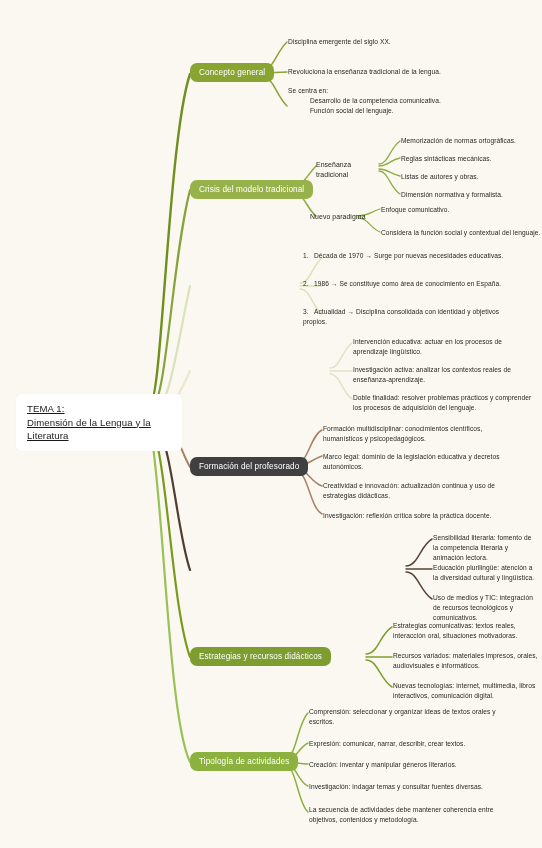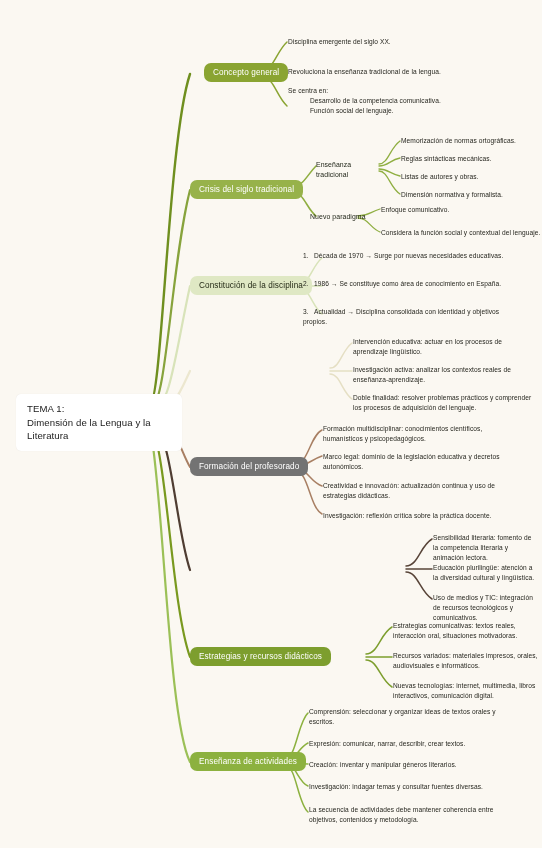--- a/index.html
+++ b/index.html
@@ -106,42 +106,42 @@
       <path d="M366,660 C378,660 380,680 392,687" stroke="#7d9e2e" stroke-width="1.5"></path>
 
       <path d="M286,758 C296,758 298,722 308,713" stroke="#8cb13f" stroke-width="1.5"></path>
       <path d="M286,760 C296,760 298,748 308,743" stroke="#8cb13f" stroke-width="1.5"></path>
       <path d="M286,762 C296,762 298,764 308,764" stroke="#8cb13f" stroke-width="1.5"></path>
       <path d="M286,764 C296,764 298,782 308,786" stroke="#8cb13f" stroke-width="1.5"></path>
       <path d="M286,766 C296,766 298,804 308,812" stroke="#8cb13f" stroke-width="1.5"></path>
     </g>
   </svg>
 
-  <div class="node root" style="left:16px;top:394px;width:166px;">
+  <div class="node root" style="left:16px;top:394px;width:166px;text-decoration:underline;">
     <span>TEMA 1:</span><br>
     <span>Dimensión de la Lengua y la Literatura</span>
   </div>
 
-  <div class="node dark" style="left:190px;top:63px;background:#8aa432;margin-left:14px;">
+  <div class="node dark" style="left:190px;top:63px;background:#8aa432;">
     <span>Concepto general</span>
   </div>
   <div class="leaf" style="left:288px;top:37px;width:240px;">
     <span>Disciplina emergente del siglo XX.</span>
   </div>
   <div class="leaf" style="left:288px;top:67px;width:246px;">
     <span>Revoluciona la enseñanza tradicional de la lengua.</span>
   </div>
   <div class="leaf" style="left:288px;top:86px;width:246px;">
     <span>Se centra en:</span>
     <span class="hang leaf indent" style="position:static;">Desarrollo de la competencia comunicativa.</span>
     <span class="hang leaf indent" style="position:static;">Función social del lenguaje.</span>
   </div>
 
   <div class="node dark" style="left:190px;top:180px;background:#97b24a;">
-    <span>Crisis del siglo tradicional</span>
+    <span>Crisis del modelo tradicional</span>
   </div>
   <div class="leaf mid" style="left:316px;top:160px;width:66px;">
     <span>Enseñanza tradicional</span>
   </div>
   <div class="leaf" style="left:401px;top:136px;width:140px;">
     <span>Memorización de normas ortográficas.</span>
   </div>
   <div class="leaf" style="left:401px;top:154px;width:140px;">
     <span>Reglas sintácticas mecánicas.</span>
   </div>
@@ -154,44 +154,41 @@
   <div class="leaf mid" style="left:310px;top:212px;width:60px;">
     <span>Nuevo paradigma</span>
   </div>
   <div class="leaf" style="left:381px;top:205px;width:160px;">
     <span>Enfoque comunicativo.</span>
   </div>
   <div class="leaf" style="left:381px;top:228px;width:160px;">
     <span>Considera la función social y contextual del lenguaje.</span>
   </div>
 
-  <div class="node light" style="left:190px;top:276px;background:#dfe8c4;">
-    <span>Constitución de la disciplina</span>
-  </div>
   <div class="leaf" style="left:303px;top:251px;width:215px;">
     <span class="num">1.</span><span>Década de 1970 → Surge por nuevas necesidades educativas.</span>
   </div>
   <div class="leaf" style="left:303px;top:279px;width:215px;">
     <span class="num">2.</span><span>1986 → Se constituye como área de conocimiento en España.</span>
   </div>
   <div class="leaf" style="left:303px;top:307px;width:215px;">
     <span class="num">3.</span><span>Actualidad → Disciplina consolidada con identidad y objetivos propios.</span>
   </div>
 
   <div class="leaf" style="left:353px;top:337px;width:180px;">
     <span>Intervención educativa: actuar en los procesos de aprendizaje lingüístico.</span>
   </div>
   <div class="leaf" style="left:353px;top:365px;width:180px;">
     <span>Investigación activa: analizar los contextos reales de enseñanza-aprendizaje.</span>
   </div>
   <div class="leaf" style="left:353px;top:393px;width:180px;">
     <span>Doble finalidad: resolver problemas prácticos y comprender los procesos de adquisición del lenguaje.</span>
   </div>
 
-  <div class="node dark" style="left:190px;top:457px;background:#737373;">
+  <div class="node dark" style="left:190px;top:457px;background:#404040;">
     <span>Formación del profesorado</span>
   </div>
   <div class="leaf" style="left:323px;top:424px;width:195px;">
     <span>Formación multidisciplinar: conocimientos científicos, humanísticos y psicopedagógicos.</span>
   </div>
   <div class="leaf" style="left:323px;top:452px;width:195px;">
     <span>Marco legal: dominio de la legislación educativa y decretos autonómicos.</span>
   </div>
   <div class="leaf" style="left:323px;top:481px;width:195px;">
     <span>Creatividad e innovación: actualización continua y uso de estrategias didácticas.</span>
@@ -217,21 +214,21 @@
     <span>Estrategias comunicativas: textos reales, interacción oral, situaciones motivadoras.</span>
   </div>
   <div class="leaf" style="left:393px;top:651px;width:146px;">
     <span>Recursos variados: materiales impresos, orales, audiovisuales e informáticos.</span>
   </div>
   <div class="leaf" style="left:393px;top:681px;width:146px;">
     <span>Nuevas tecnologías: internet, multimedia, libros interactivos, comunicación digital.</span>
   </div>
 
   <div class="node dark" style="left:190px;top:752px;background:#8cb13f;">
-    <span>Enseñanza de actividades</span>
+    <span>Tipología de actividades</span>
   </div>
   <div class="leaf" style="left:309px;top:707px;width:200px;">
     <span>Comprensión: seleccionar y organizar ideas de textos orales y escritos.</span>
   </div>
   <div class="leaf" style="left:309px;top:739px;width:215px;">
     <span>Expresión: comunicar, narrar, describir, crear textos.</span>
   </div>
   <div class="leaf" style="left:309px;top:760px;width:215px;">
     <span>Creación: inventar y manipular géneros literarios.</span>
   </div>

